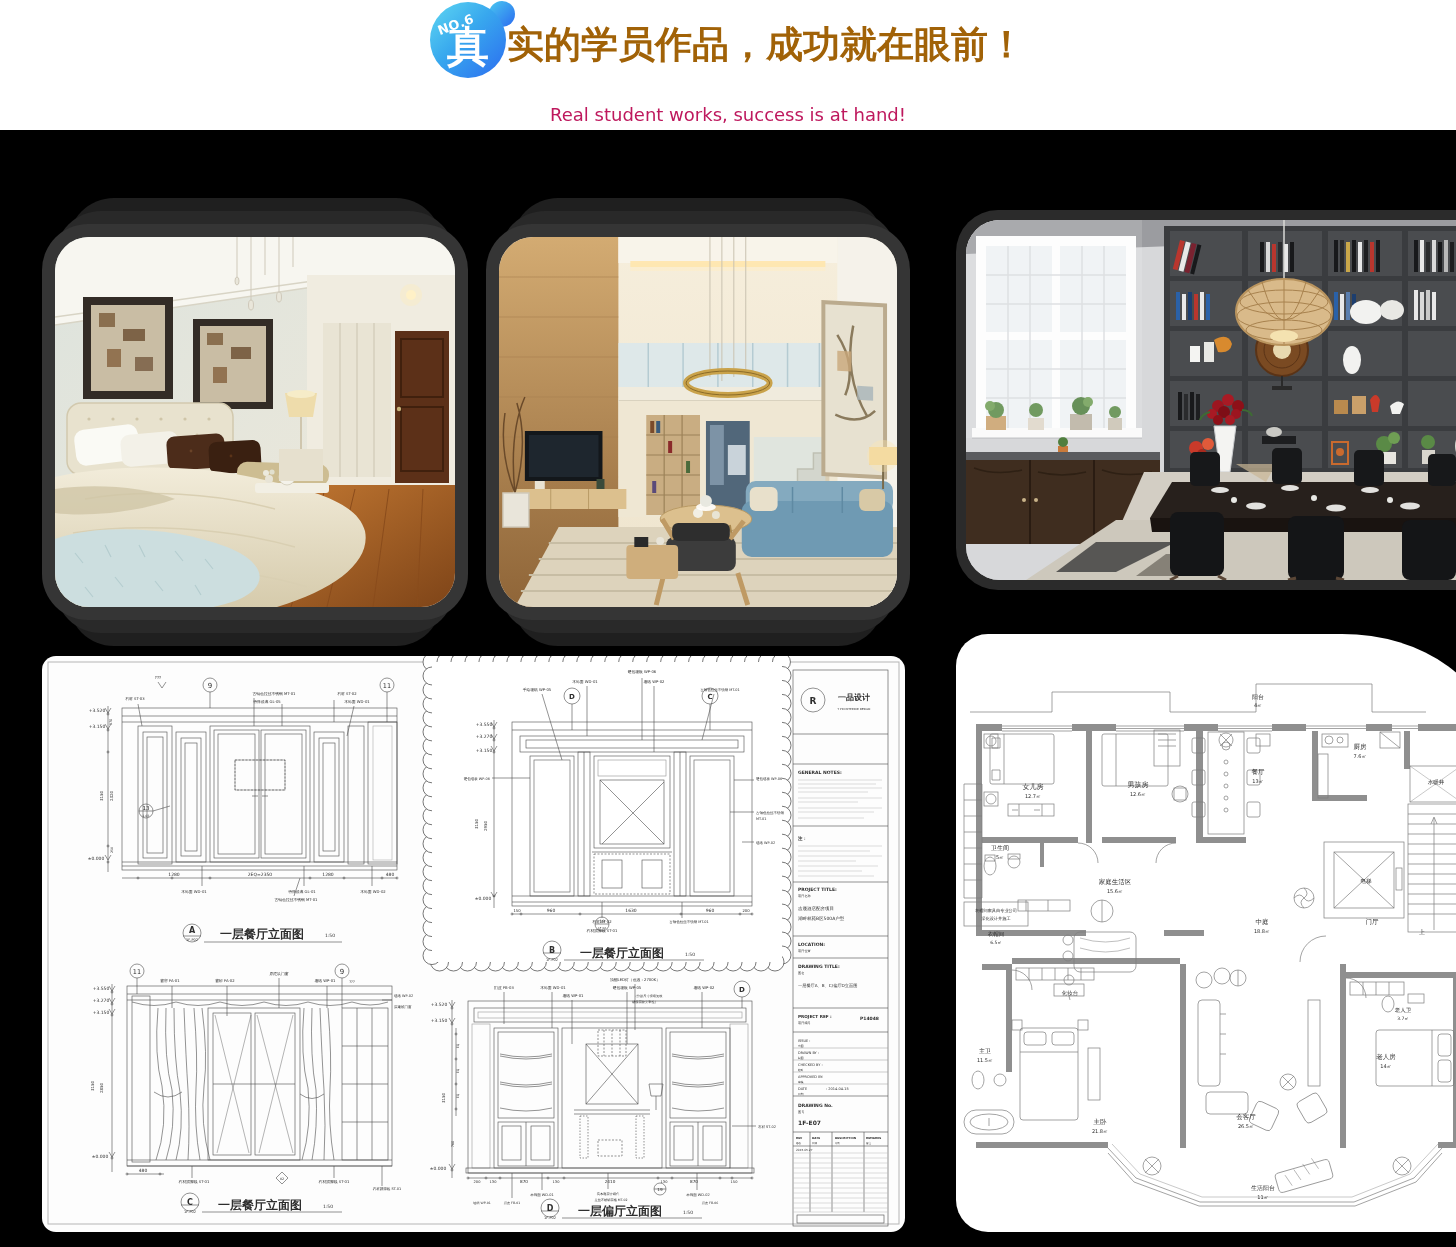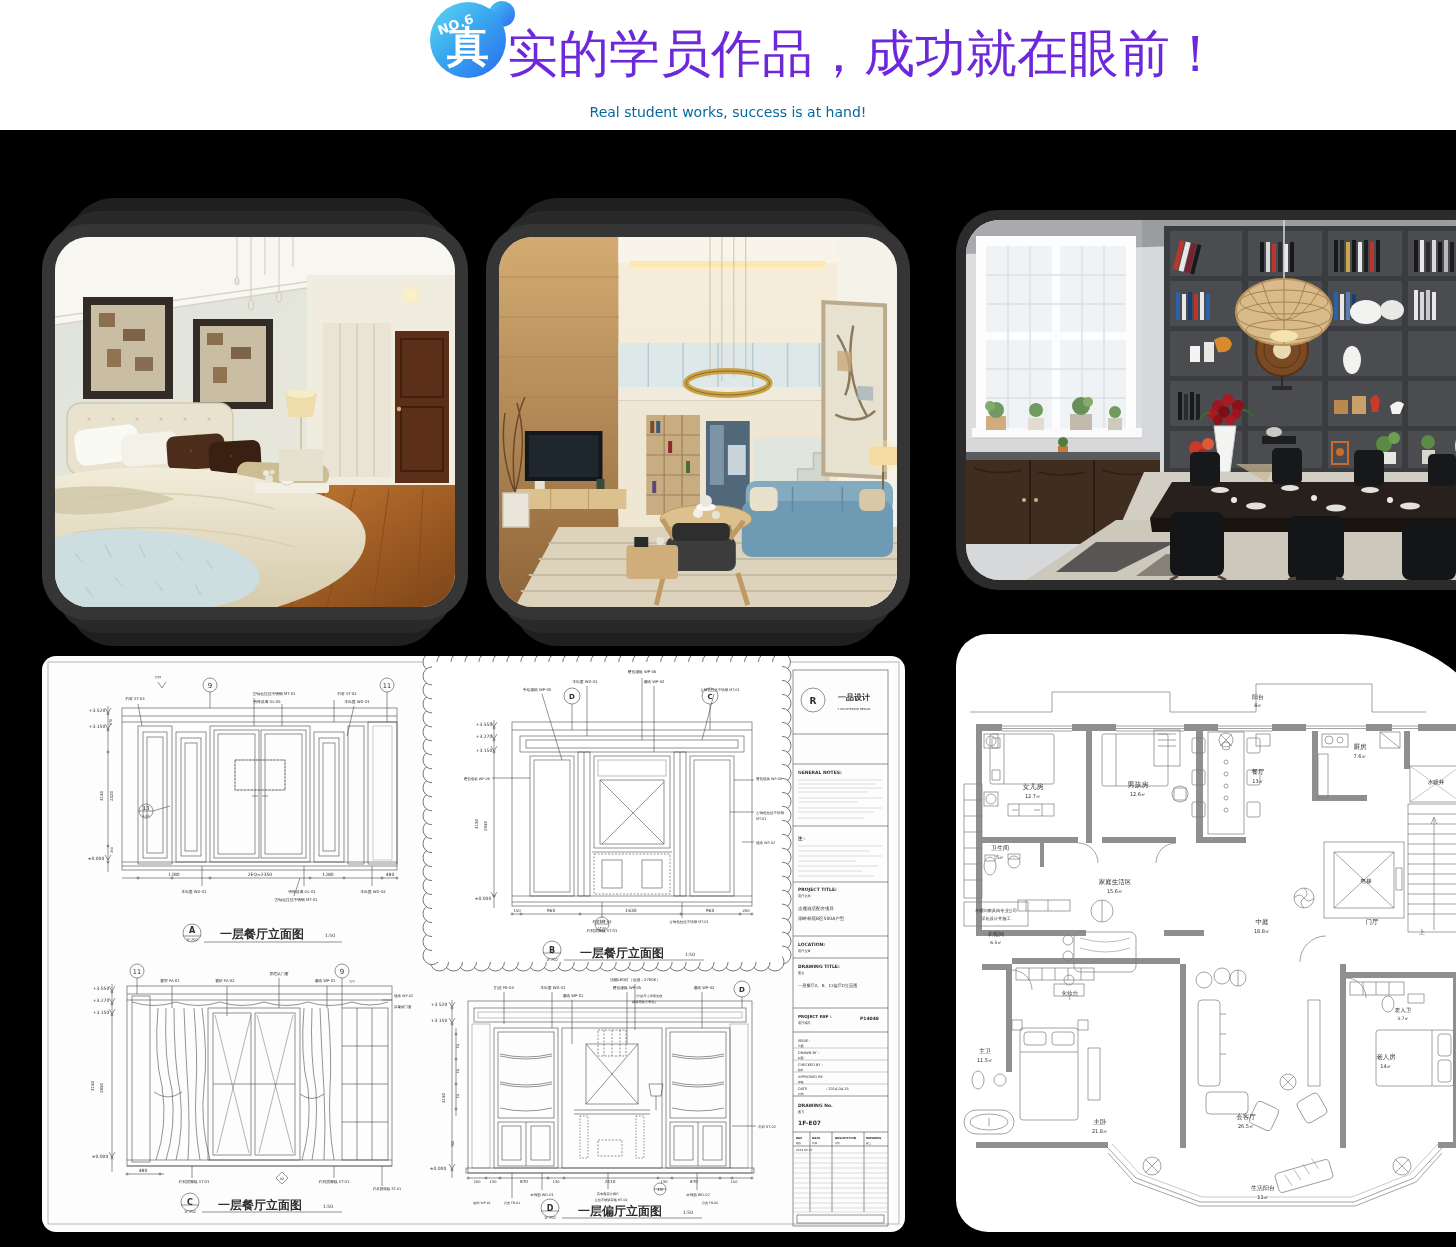--- a/index.html
+++ b/index.html
@@ -7,22 +7,22 @@
         font-family:"DejaVu Sans",sans-serif;}
   
   .header{position:absolute;left:0;top:0;width:1456px;height:130px;background:#fff;}
   .badge{position:absolute;left:430px;top:2px;width:76px;height:76px;border-radius:50%;
          background:linear-gradient(135deg,#5fd8f2 0%,#38a8ee 45%,#2b6cf0 100%);}
   .badge-dot{position:absolute;left:489px;top:1px;width:26px;height:26px;border-radius:50% 50% 50% 4px;
          background:linear-gradient(135deg,#49c8f0,#2b6cf0);}
   .badge-no{position:absolute;left:7px;top:15px;color:#fff;font-size:13px;font-weight:bold;
          transform:rotate(-20deg);letter-spacing:.5px;}
   .badge-char{position:absolute;left:17px;top:17px;color:#fff;font-size:42px;font-weight:bold;}
-  .h-title{position:absolute;left:507px;top:20px;font-size:51px;font-weight:normal;color:#6d28d9;white-space:nowrap;}
-  .h-sub{position:absolute;left:0;top:104px;width:100%;text-align:center;font-size:14px;color:#0369a1;}
+  .h-title{position:absolute;left:507px;top:20px;font-size:37px;font-weight:bold;color:#a16207;white-space:nowrap;}
+  .h-sub{position:absolute;left:0;top:104px;width:100%;text-align:center;font-size:18px;color:#be185d;}
   
   .pcard{position:absolute;}
   .pcard .st{position:absolute;border-radius:46px;}
   .pcard .st1{left:26px;right:26px;top:-26px;bottom:-26px;background:#1f1f1f;}
   .pcard .st2{left:13px;right:13px;top:-13px;bottom:-13px;background:#292929;}
   .pcard .ph{position:absolute;inset:0;border-radius:46px;background:#353535;padding:13px;box-sizing:border-box;}
   .pcard .ph svg{display:block;width:100%;height:100%;border-radius:34px;}
   .pcard3 .ph{border-radius:42px;padding:10px;background:#2b2b2b;}
   .pcard3 .ph svg{border-radius:34px;}
   

